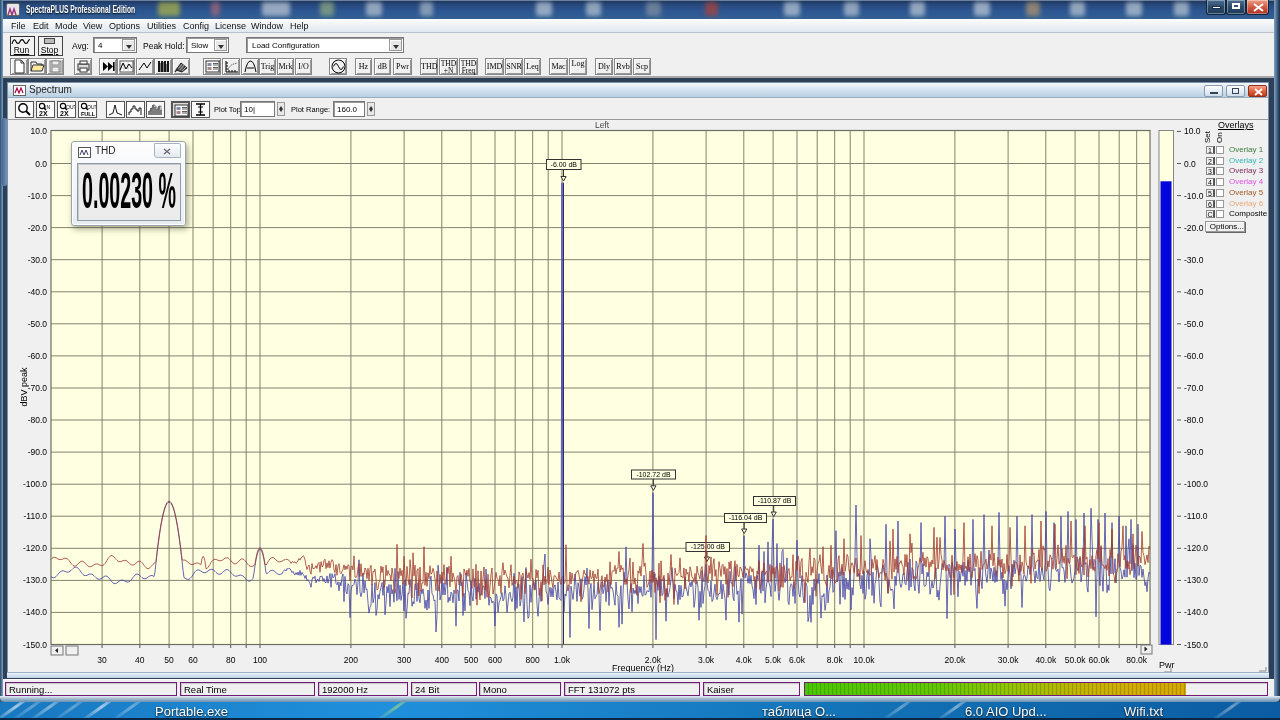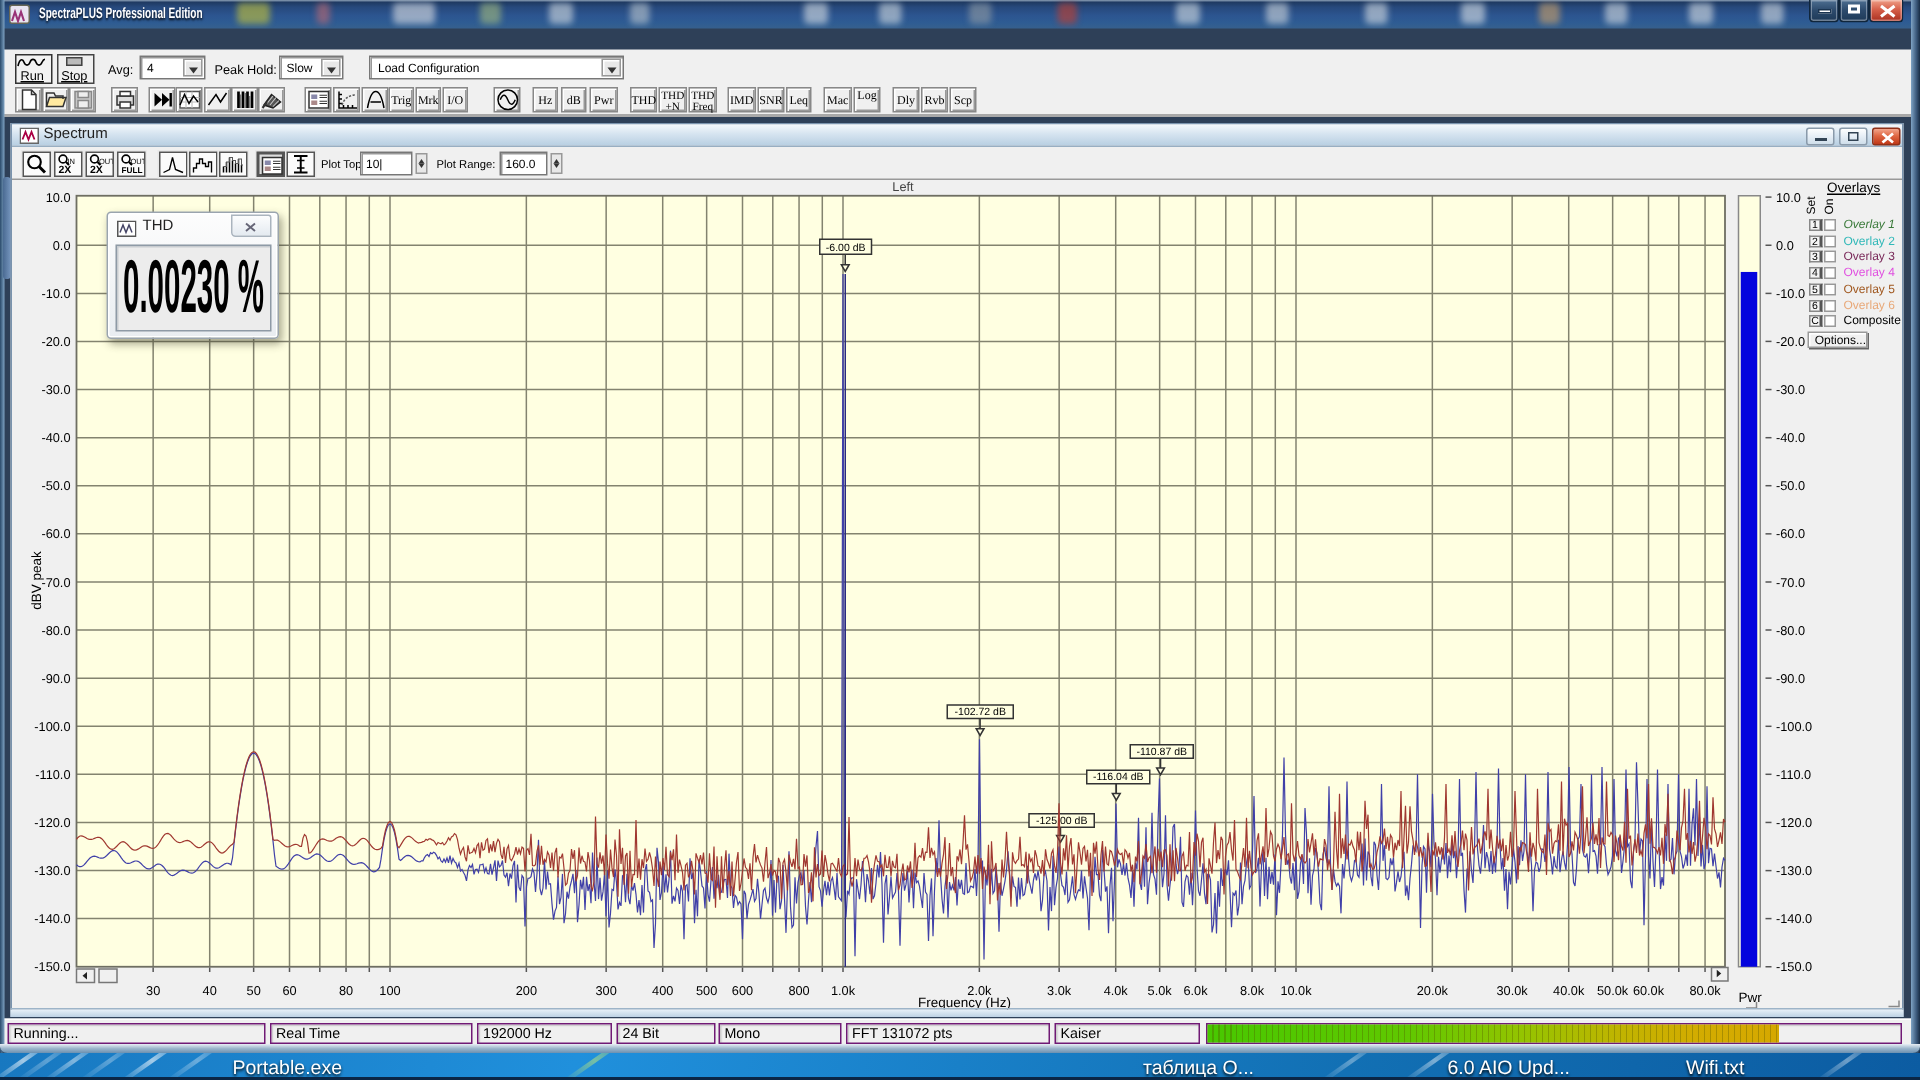--- a/index.html
+++ b/index.html
@@ -84,20 +84,32 @@
       </div>
 <div class="wbtn" style="left:1226px;width:20px;" id="btn-max">
         <span class="g" style="left:5px;top:3px;width:8px;height:6px;border:2px solid #fff;display:block;background:transparent;"></span>
       </div>
 <div class="wbtn" style="left:1246px;width:23px;" id="btn-close">
         <svg width="11" height="9" style="position:absolute;left:6px;top:3px;">
           <path d="M1,1 L10,8 M10,1 L1,8" stroke="#fff" stroke-width="2"></path>
         </svg>
       </div>
 </div>
+<div id="menubar" class="abs">
+<span style="left:11px;">File</span>
+<span style="left:33px;">Edit</span>
+<span style="left:55px;">Mode</span>
+<span style="left:83px;">View</span>
+<span style="left:109px;">Options</span>
+<span style="left:147px;">Utilities</span>
+<span style="left:183px;">Config</span>
+<span style="left:215px;">License</span>
+<span style="left:251px;">Window</span>
+<span style="left:290px;">Help</span>
+</div>
 <div id="toolbar1" class="abs">
 <div class="tb" style="left:10px;top:3px;width:25px;height:20px;border:1.5px solid #333;box-shadow:none;background:#f2f2f2;">
 <svg width="21" height="10" style="position:absolute;left:0px;top:0px;">
           <path d="M1,7 C2,2 4,2 5,4.5 C6,7 8,7 9,4.5 C10,2 12,2 13,4.5 C14,7 16,7 17,4.5 C17.7,3 18.5,2.5 19,2.5" stroke="#000" fill="none" stroke-width="1.1"></path>
         </svg>
 <div style="position:absolute;left:0;top:8px;width:21px;text-align:center;font-size:8.5px;text-decoration:underline;">Run</div>
       </div>
 <div class="tb" style="left:38px;top:3px;width:25px;height:20px;border:1.5px solid #444;box-shadow:none;background:#f0f0f0;">
 <div style="position:absolute;left:5px;top:1px;width:11px;height:6px;background:#bbb;border:1px solid #444;"></div>
 <div style="position:absolute;left:0;top:8px;width:21px;text-align:center;font-size:8.5px;text-decoration:underline;">Stop</div>
@@ -105,21 +117,21 @@
 <div class="lab" style="left:72px;top:8px;">Avg:</div>
 <div class="combo" style="left:93px;top:4px;width:44px;height:16px;">
         <div style="margin:3px 0 0 4px;">4</div>
         <div class="ar"></div>
       </div>
 <div class="lab" style="left:143px;top:8px;">Peak Hold:</div>
 <div class="combo" style="left:186px;top:4px;width:43px;height:16px;">
         <div style="margin:3px 0 0 4px;">Slow</div>
         <div class="ar"></div>
       </div>
-<div class="combo" style="left:246px;top:4px;width:170px;height:16px;">
+<div class="combo" style="left:246px;top:4px;width:158px;height:16px;">
         <div style="margin:3px 0 0 5px;">Load Configuration</div>
         <div class="ar"></div>
       </div>
 </div>
 <div id="toolbar2" class="abs">
 <div class="tb" style="left:10px;top:2px;width:18px;height:17px;">
         <svg width="17" height="15" viewBox="0 0 17 15" style="position:absolute;left:0px;top:0px;">
           <path d="M4,1 h6 l3,3 v10 h-9 z" fill="#fff" stroke="#333"></path>
           <path d="M10,1 v3 h3" fill="none" stroke="#333"></path>
         </svg>
@@ -517,21 +529,21 @@
 <path d="M1144.5,646.5 L1147.5,649 L1144.5,651.5 Z" fill="#222"></path>
 <text x="643" y="671" font-size="9" fill="#000" text-anchor="middle">Frequency (Hz)</text>
 <path d="M1164,672 h7 v-4" fill="none" stroke="#888"></path>
 <path d="M1259,671 h7 v-4" fill="none" stroke="#888"></path>
 </svg>
 <div class="abs" style="left:1218px;top:120px;font-size:9px;text-decoration:underline;color:#000;">Overlays</div>
 <div class="abs" style="left:1203px;top:143px;font-size:8px;transform:rotate(-90deg);transform-origin:left top;color:#000;width:15px;">Set</div>
 <div class="abs" style="left:1215px;top:143px;font-size:8px;transform:rotate(-90deg);transform-origin:left top;color:#000;width:15px;">On</div>
 <div class="abs" style="left:1206px;top:146px;width:9px;height:8px;border:1px solid #888;border-right:2px solid #555;background:#f4f4f4;font-size:7px;text-align:center;line-height:8px;color:#000;">1</div>
 <div class="abs" style="left:1216px;top:146px;width:8px;height:8px;border:1px solid #999;background:#fff;"></div>
-<div class="abs" style="left:1229px;top:145px;font-size:8px;color:#3a7a3a;font-style:italic;">Overlay 1</div>
+<div class="abs" style="left:1229px;top:145px;font-size:8px;color:#3a7a3a;">Overlay 1</div>
 <div class="abs" style="left:1206px;top:156.7px;width:9px;height:8px;border:1px solid #888;border-right:2px solid #555;background:#f4f4f4;font-size:7px;text-align:center;line-height:8px;color:#000;">2</div>
 <div class="abs" style="left:1216px;top:156.7px;width:8px;height:8px;border:1px solid #999;background:#fff;"></div>
 <div class="abs" style="left:1229px;top:155.7px;font-size:8px;color:#30b8b8;">Overlay 2</div>
 <div class="abs" style="left:1206px;top:167.4px;width:9px;height:8px;border:1px solid #888;border-right:2px solid #555;background:#f4f4f4;font-size:7px;text-align:center;line-height:8px;color:#000;">3</div>
 <div class="abs" style="left:1216px;top:167.4px;width:8px;height:8px;border:1px solid #999;background:#fff;"></div>
 <div class="abs" style="left:1229px;top:166.4px;font-size:8px;color:#7a2a5a;">Overlay 3</div>
 <div class="abs" style="left:1206px;top:178.1px;width:9px;height:8px;border:1px solid #888;border-right:2px solid #555;background:#f4f4f4;font-size:7px;text-align:center;line-height:8px;color:#000;">4</div>
 <div class="abs" style="left:1216px;top:178.1px;width:8px;height:8px;border:1px solid #999;background:#fff;"></div>
 <div class="abs" style="left:1229px;top:177.1px;font-size:8px;color:#e050e0;">Overlay 4</div>
 <div class="abs" style="left:1206px;top:188.8px;width:9px;height:8px;border:1px solid #888;border-right:2px solid #555;background:#f4f4f4;font-size:7px;text-align:center;line-height:8px;color:#000;">5</div>

